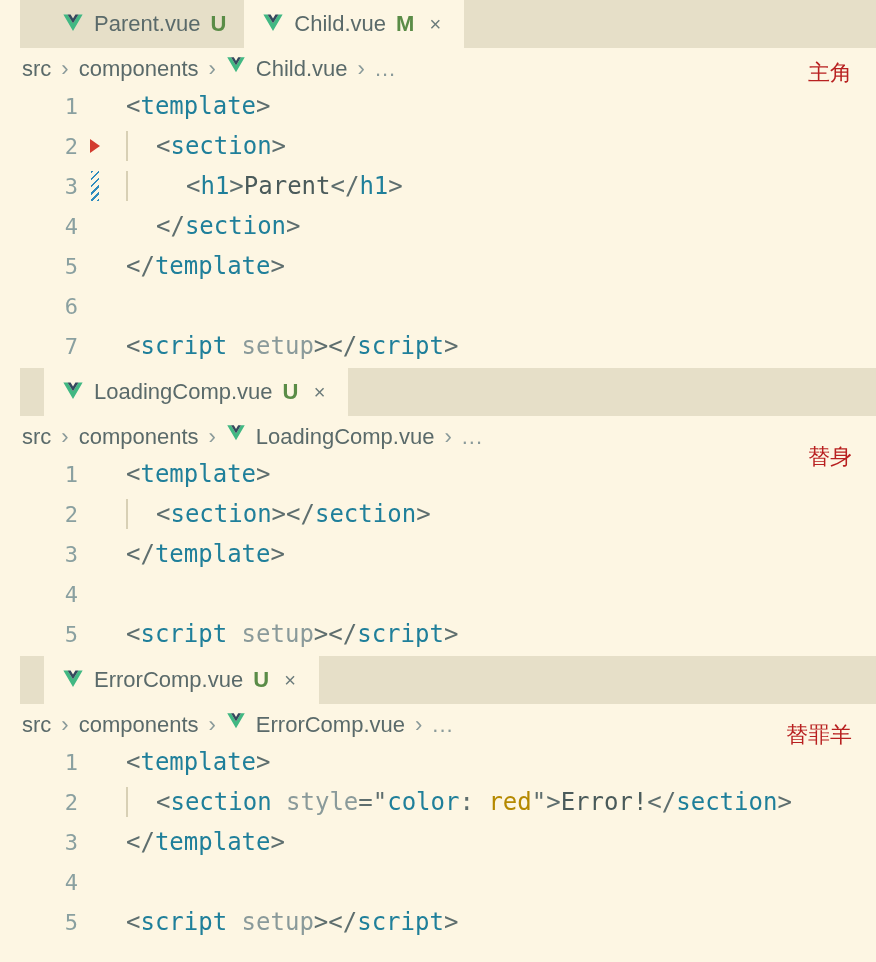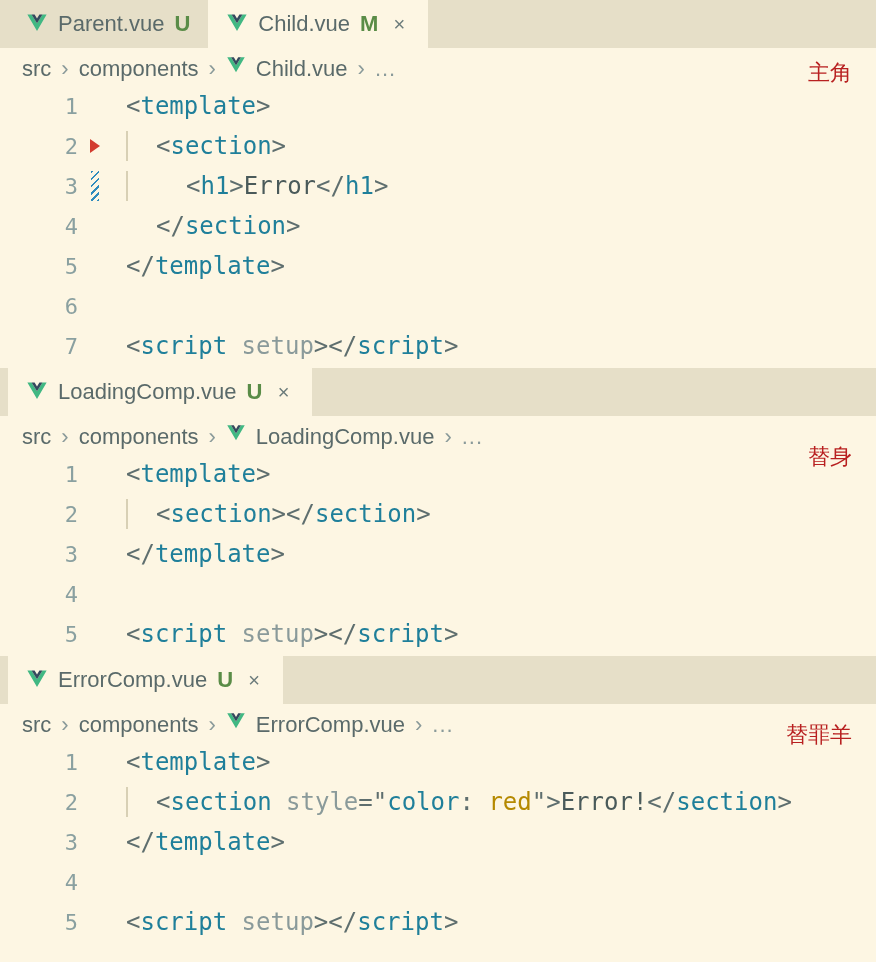--- a/index.html
+++ b/index.html
@@ -10,21 +10,22 @@
     color: #586e75;
     font-size: 22px;
   }
   .pane { position: relative; }
   
   .tabbar {
     display: flex;
     align-items: stretch;
     background: #e6dfc8;
     height: 48px;
-    padding-left: 8px;
+    padding-left: 24px;
+    margin-left: 20px;
   }
   .tab {
     display: flex;
     align-items: center;
     gap: 10px;
     padding: 0 18px;
     height: 48px;
     font-family: -apple-system, "Segoe UI", Arial, sans-serif;
     font-size: 22px;
     color: #5a6a6a;
@@ -180,21 +181,21 @@
     </div>
     <div class="code" style="padding-left:28px"><span class="indent-guide"></span><span style="display:inline-block;width:28px"></span><span class="c-punc">&lt;</span><span class="c-tag2">section</span><span class="c-punc">&gt;</span></div>
   </div>
         <div class="line">
     <div class="gutter">
       <span class="num">3</span>
       <span class="glyph-area">
               <span class="hash-mark"></span>
             </span>
     </div>
-    <div class="code" style="padding-left:28px"><span class="indent-guide"></span><span style="display:inline-block;width:58px"></span><span class="c-punc">&lt;</span><span class="c-tag">h1</span><span class="c-punc">&gt;</span><span class="c-text">Error</span><span class="c-punc">&lt;/</span><span class="c-tag">h1</span><span class="c-punc">&gt;</span></div>
+    <div class="code" style="padding-left:28px"><span class="indent-guide"></span><span style="display:inline-block;width:58px"></span><span class="c-punc">&lt;</span><span class="c-tag">h1</span><span class="c-punc">&gt;</span><span class="c-text">Parent</span><span class="c-punc">&lt;/</span><span class="c-tag">h1</span><span class="c-punc">&gt;</span></div>
   </div>
         <div class="line">
     <div class="gutter">
       <span class="num">4</span>
 
     </div>
     <div class="code" style="padding-left:28px"><span style="display:inline-block;width:30px"></span><span class="c-punc">&lt;/</span><span class="c-tag2">section</span><span class="c-punc">&gt;</span></div>
   </div>
         <div class="line">
     <div class="gutter">

